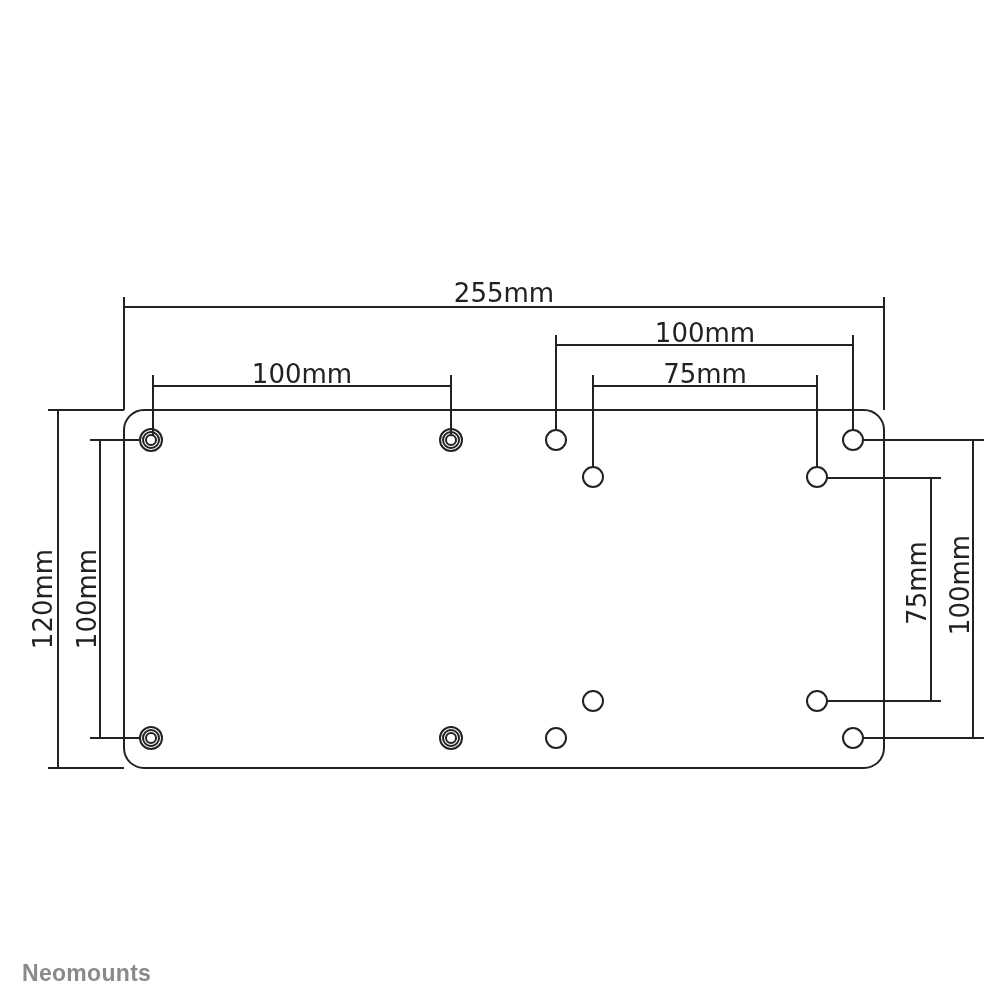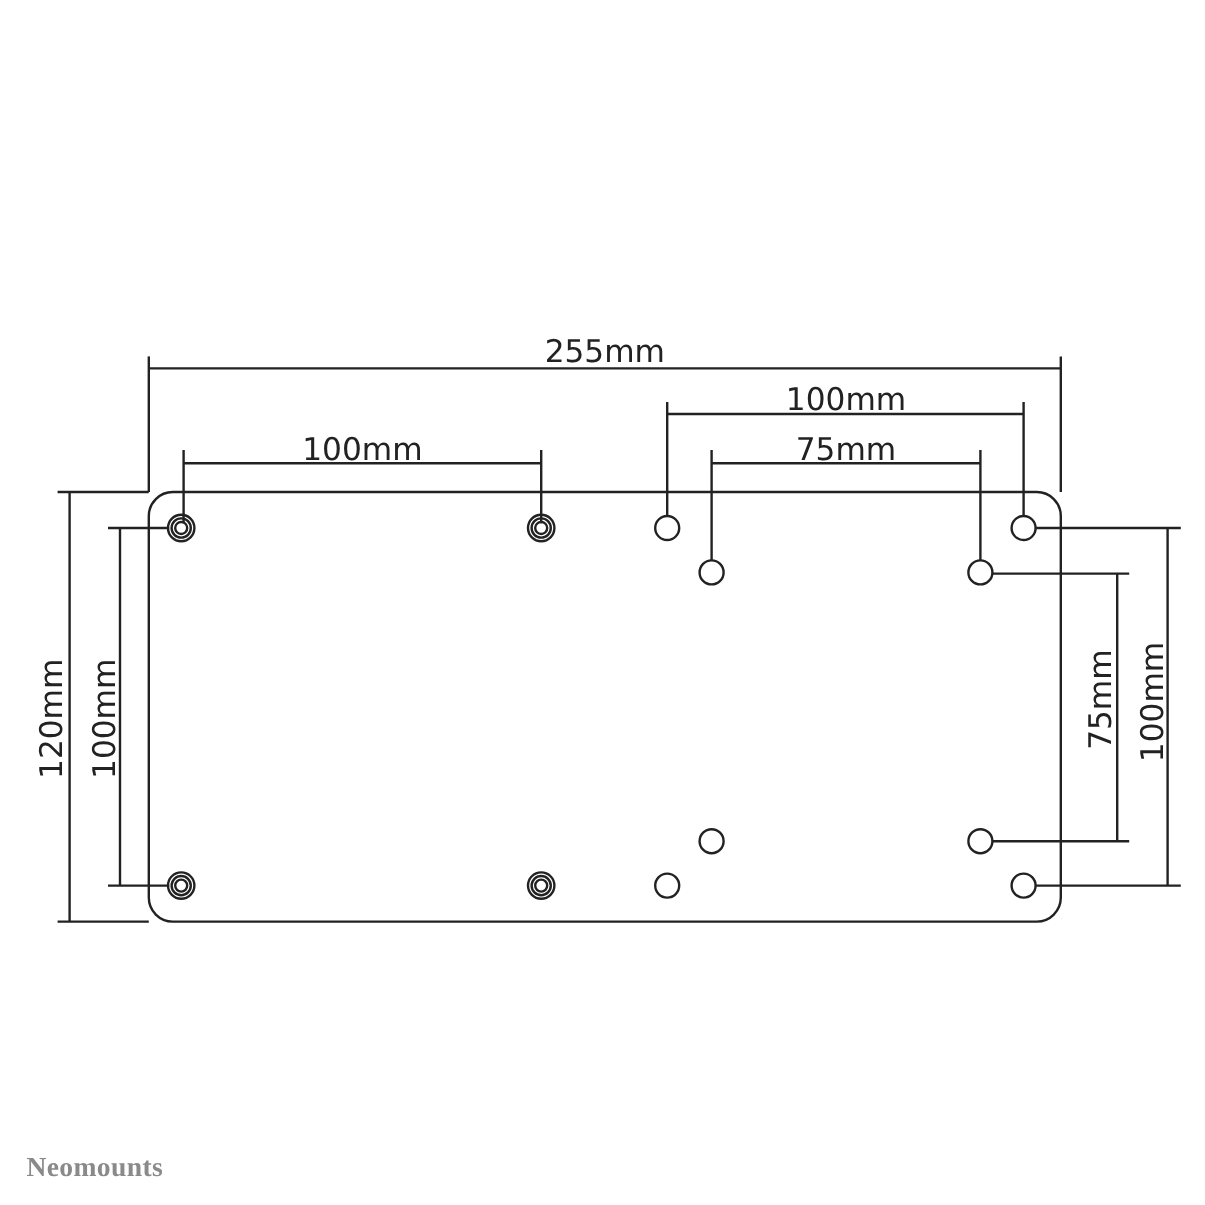--- a/index.html
+++ b/index.html
@@ -1,20 +1,20 @@
 <!DOCTYPE html>
 <html><head>
 <meta charset="utf-8">
 <style>
   html, body { margin:0; padding:0; background:#ffffff; }
   body { width:1004px; height:1004px; position:relative; overflow:hidden;
          font-family: "DejaVu Sans", sans-serif; }
   svg { position:absolute; left:0; top:0; }
   .lbl { font-family: "DejaVu Sans", sans-serif; font-size:26px; fill:#222; }
-  .brand { position:absolute; left:22px; top:960px; font-family:Liberation Serif, serif;
+  .brand { position:absolute; left:22px; top:960px; font-family:Liberation Sans, sans-serif;
            font-size:23px; font-weight:bold; color:#8a8a8a; letter-spacing:0.3px; }
 </style>
 </head>
 <body>
 
 <svg width="1004" height="1004" viewBox="0 0 1004 1004">
   <g stroke="#222" stroke-width="2" fill="none">
 
     <rect x="124" y="410" width="760" height="358" rx="20" ry="20"></rect>
 

